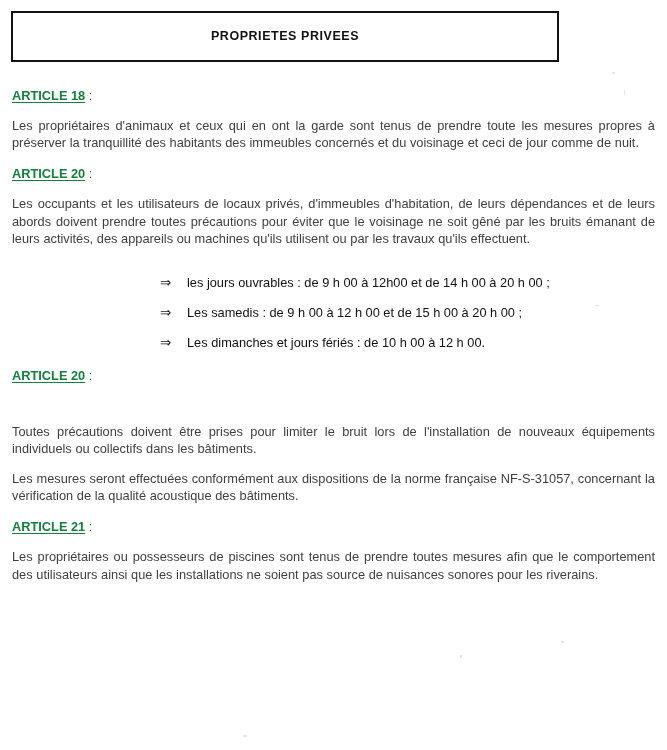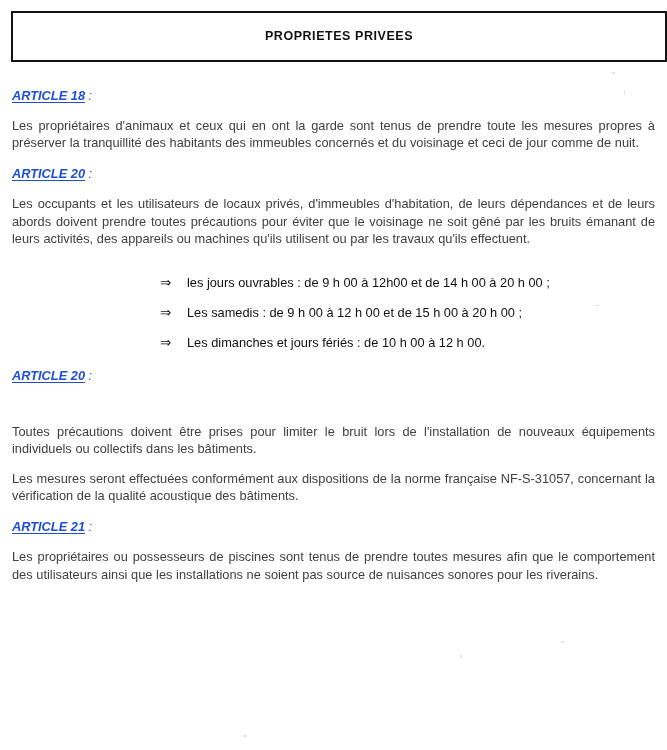--- a/index.html
+++ b/index.html
@@ -25,21 +25,21 @@
     width: 667px;
     height: 750px;
     box-sizing: border-box;
   }
 
   
   .title-box {
     position: absolute;
     left: 11px;
     top: 11px;
-    width: 656px;
+    width: 548px;
     height: 51px;
     box-sizing: border-box;
     border: 2px solid #131313;
     display: flex;
     align-items: center;
     justify-content: center;
     background: #ffffff;
   }
   .title-text {
     font-size: 12.5px;
@@ -54,26 +54,25 @@
   .doc-body {
     position: absolute;
     left: 12px;
     top: 88px;
     width: 643px;
   }
 
   .article-heading {
     font-size: 12.8px;
     font-weight: bold;
-    color: #1d4ed8;
+    color: #15803d;
     margin: 0 0 0 0;
     padding: 0;
     line-height: 16px;
     white-space: nowrap;
-    font-style: italic;
   }
   .article-heading .ah-label {
     text-decoration: underline;
     text-underline-offset: 2px;
   }
   .article-heading .ah-colon {
     font-weight: normal;
     text-decoration: none;
   }
 

